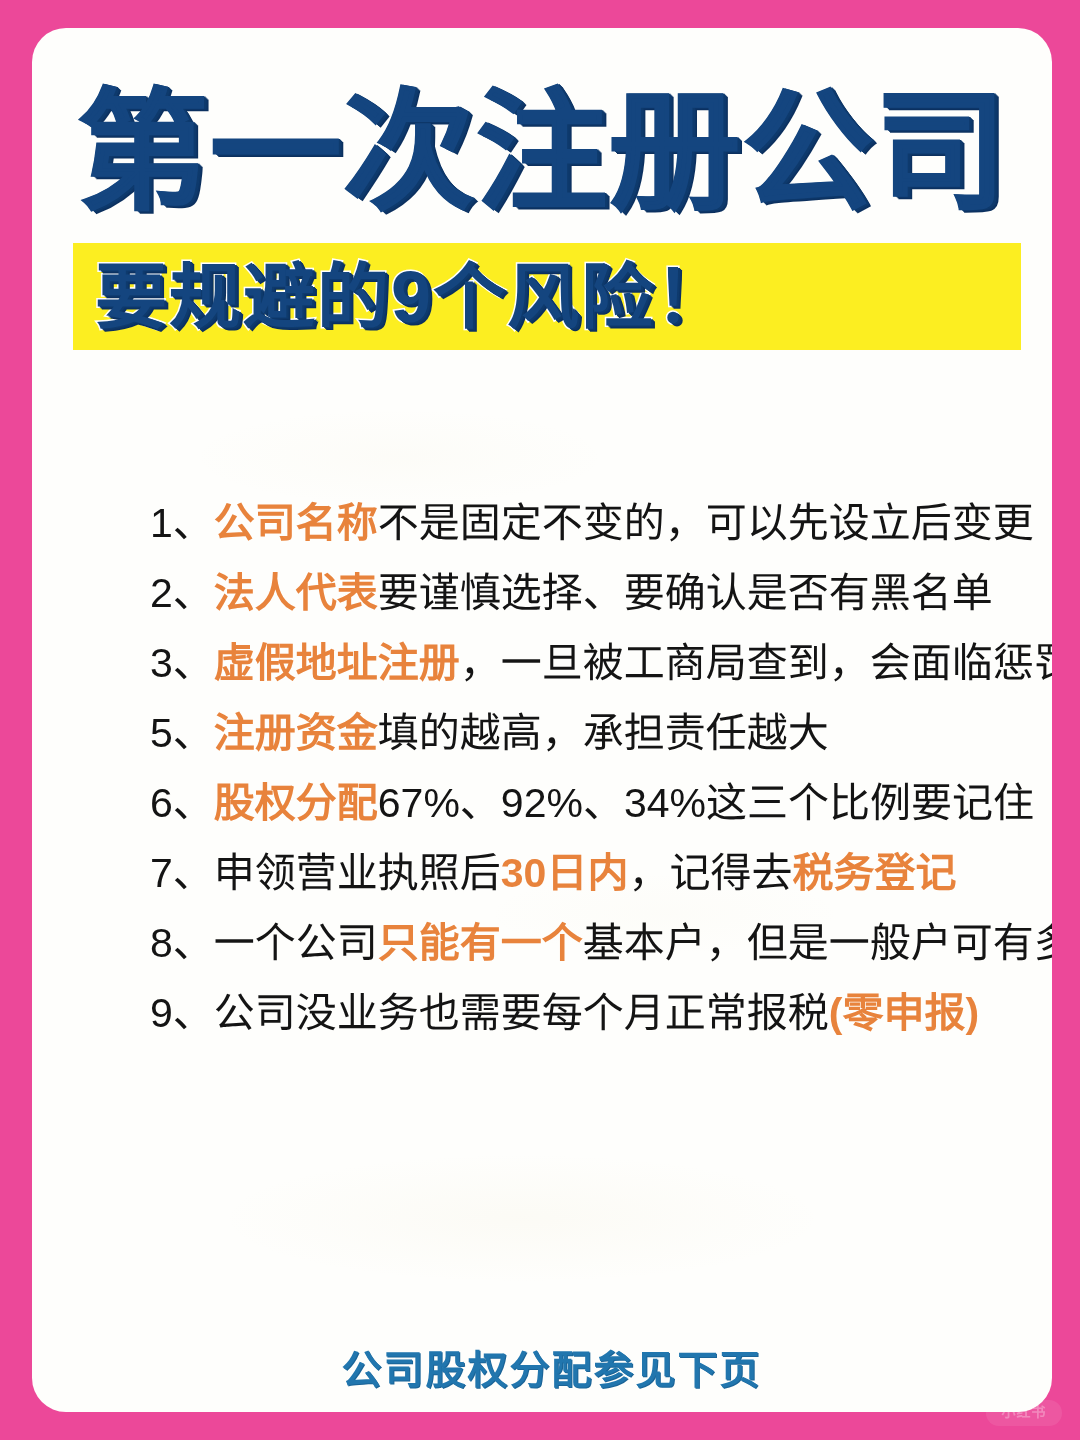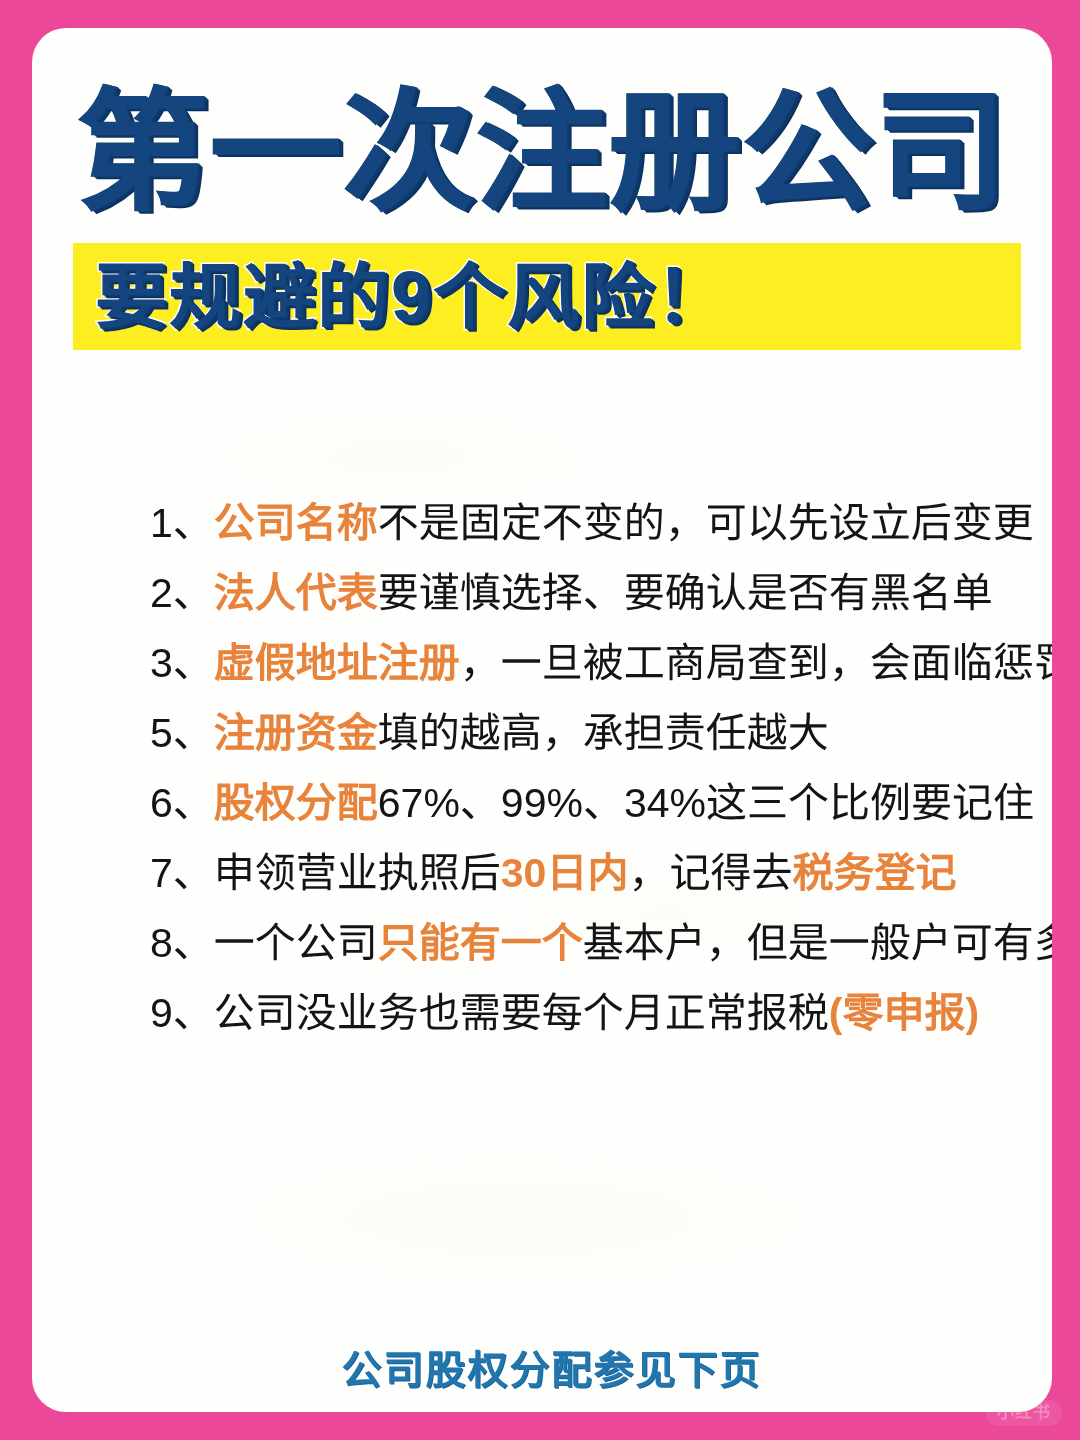--- a/index.html
+++ b/index.html
@@ -143,25 +143,26 @@
   
   #watermark {
     position: absolute;
     right: 18px;
     bottom: 14px;
     width: 76px;
     height: 26px;
     border-radius: 13px;
     background: rgba(255,255,255,0.085);
     color: rgba(255,255,255,0.30);
-    font-size: 17px;
+    font-size: 14px;
     line-height: 26px;
     text-align: center;
     letter-spacing: 1px;
     font-weight: 700;
+    font-family: Liberation Mono, monospace;
   }
 </style>
 </head>
 <body>
 
 <div id="poster">
 
   <div id="card">
     <div id="card-texture"></div>
 
@@ -169,21 +170,21 @@
 
     <div id="subtitle-band">
       <span id="subtitle-text">要规避的9个风险！</span>
     </div>
 
     <ul id="risk-list">
         <li class="risk-item"><span class="risk-num">1、</span><span class="hl">公司名称</span><span class="">不是固定不变的，可以先设立后变更</span></li>
         <li class="risk-item"><span class="risk-num">2、</span><span class="hl">法人代表</span><span class="">要谨慎选择、要确认是否有黑名单</span></li>
         <li class="risk-item"><span class="risk-num">3、</span><span class="hl">虚假地址注册</span><span class="">，一旦被工商局查到，会面临惩罚</span></li>
         <li class="risk-item"><span class="risk-num">5、</span><span class="hl">注册资金</span><span class="">填的越高，承担责任越大</span></li>
-        <li class="risk-item"><span class="risk-num">6、</span><span class="hl">股权分配</span><span class="">67%、99%、34%这三个比例要记住</span></li>
+        <li class="risk-item"><span class="risk-num">6、</span><span class="hl">股权分配</span><span class="">67%、92%、34%这三个比例要记住</span></li>
         <li class="risk-item"><span class="risk-num">7、</span><span class="">申领营业执照后</span><span class="hl">30日内</span><span class="">，记得去</span><span class="hl">税务登记</span></li>
         <li class="risk-item"><span class="risk-num">8、</span><span class="">一个公司</span><span class="hl">只能有一个</span><span class="">基本户，但是一般户可有多个</span></li>
         <li class="risk-item"><span class="risk-num">9、</span><span class="">公司没业务也需要每个月正常报税</span><span class="hl">(零申报)</span></li>
       </ul>
 
     <div id="bottom-note">公司股权分配参见下页</div>
   </div>
 
   <div id="watermark">小红书</div>
 

